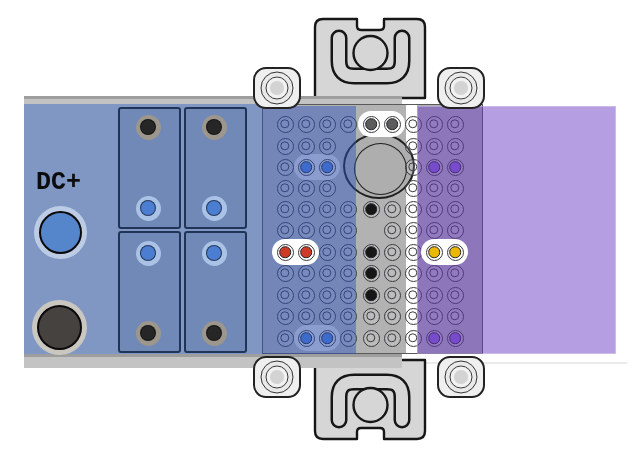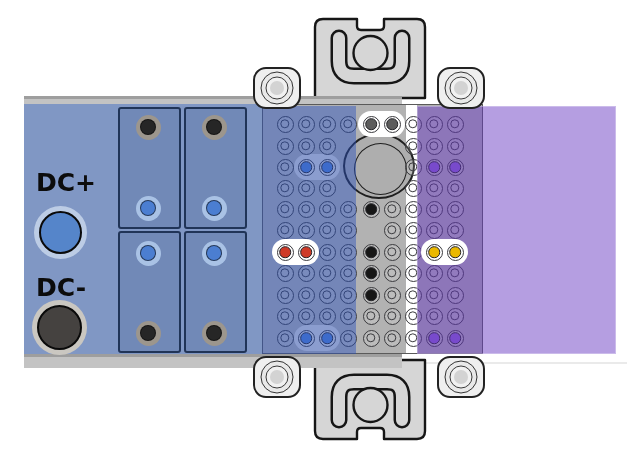--- a/index.html
+++ b/index.html
@@ -60,24 +60,23 @@
   <div id="stripe" style="left:406px;top:105px;width:11px;height:248px;"></div>
 
   <div class="bigcircle" style="left:343px;top:133px;width:72px;height:66px;background:#aeaeae;"></div>
   <div class="bigcircle" style="left:354px;top:143px;width:53px;height:52px;border-width:1.8px;background:transparent;z-index:6;"></div>
 
   <div class="overlay" style="left:262px;top:106px;width:94px;height:248px;background:rgba(40,80,190,0.45);"></div>
   <div class="overlay" style="left:417px;top:106px;width:199px;height:248px;background:rgba(100,52,192,0.48);border:1px solid rgba(255,255,255,0.3);"></div>
 
   <div id="dyn"></div>
 
-<div class="dc-label" style="left: 36px; top: 168px;">DC+</div>
+<div class="dc-label" style="left: 36px; top: 168px; font-family: Liberation Mono, monospace;">DC+</div>
     <div class="halo" style="left: 33.5px; top: 205.5px; width: 53px; height: 53px; background: rgb(188, 204, 229); z-index: 4;"></div>
     <div class="term" style="left: 38.5px; top: 210.5px; width: 43px; height: 43px; background: rgb(85, 133, 202); z-index: 5;"></div>
-    <div class="dc-label" style="left: 36px; top: 273px;">DC-</div>
     <div class="halo" style="left: 31.5px; top: 299.5px; width: 55px; height: 55px; background: rgb(202, 199, 193); z-index: 4;"></div>
     <div class="term" style="left: 36.5px; top: 304.5px; width: 45px; height: 45px; background: rgb(69, 66, 64); z-index: 5;"></div>
     <div class="card" style="left: 118px; top: 107px; width: 63px; height: 122px; background: rgb(113, 137, 183);"></div>
     <div class="carddot-halo" style="left: 135.5px; top: 114.5px; width: 25px; height: 25px; background: rgb(156, 150, 141);"></div>
     <div class="carddot" style="left: 140px; top: 119px; width: 16px; height: 16px; background: rgb(38, 38, 38);"></div>
     <div class="carddot-halo" style="left: 135.5px; top: 195.5px; width: 25px; height: 25px; background: rgb(169, 194, 229);"></div>
     <div class="carddot" style="left: 140px; top: 200px; width: 16px; height: 16px; background: rgb(75, 126, 209);"></div>
     <div class="card" style="left: 184px; top: 107px; width: 63px; height: 122px; background: rgb(113, 137, 183);"></div>
     <div class="carddot-halo" style="left: 201.5px; top: 114.5px; width: 25px; height: 25px; background: rgb(156, 150, 141);"></div>
     <div class="carddot" style="left: 206px; top: 119px; width: 16px; height: 16px; background: rgb(38, 38, 38);"></div>

